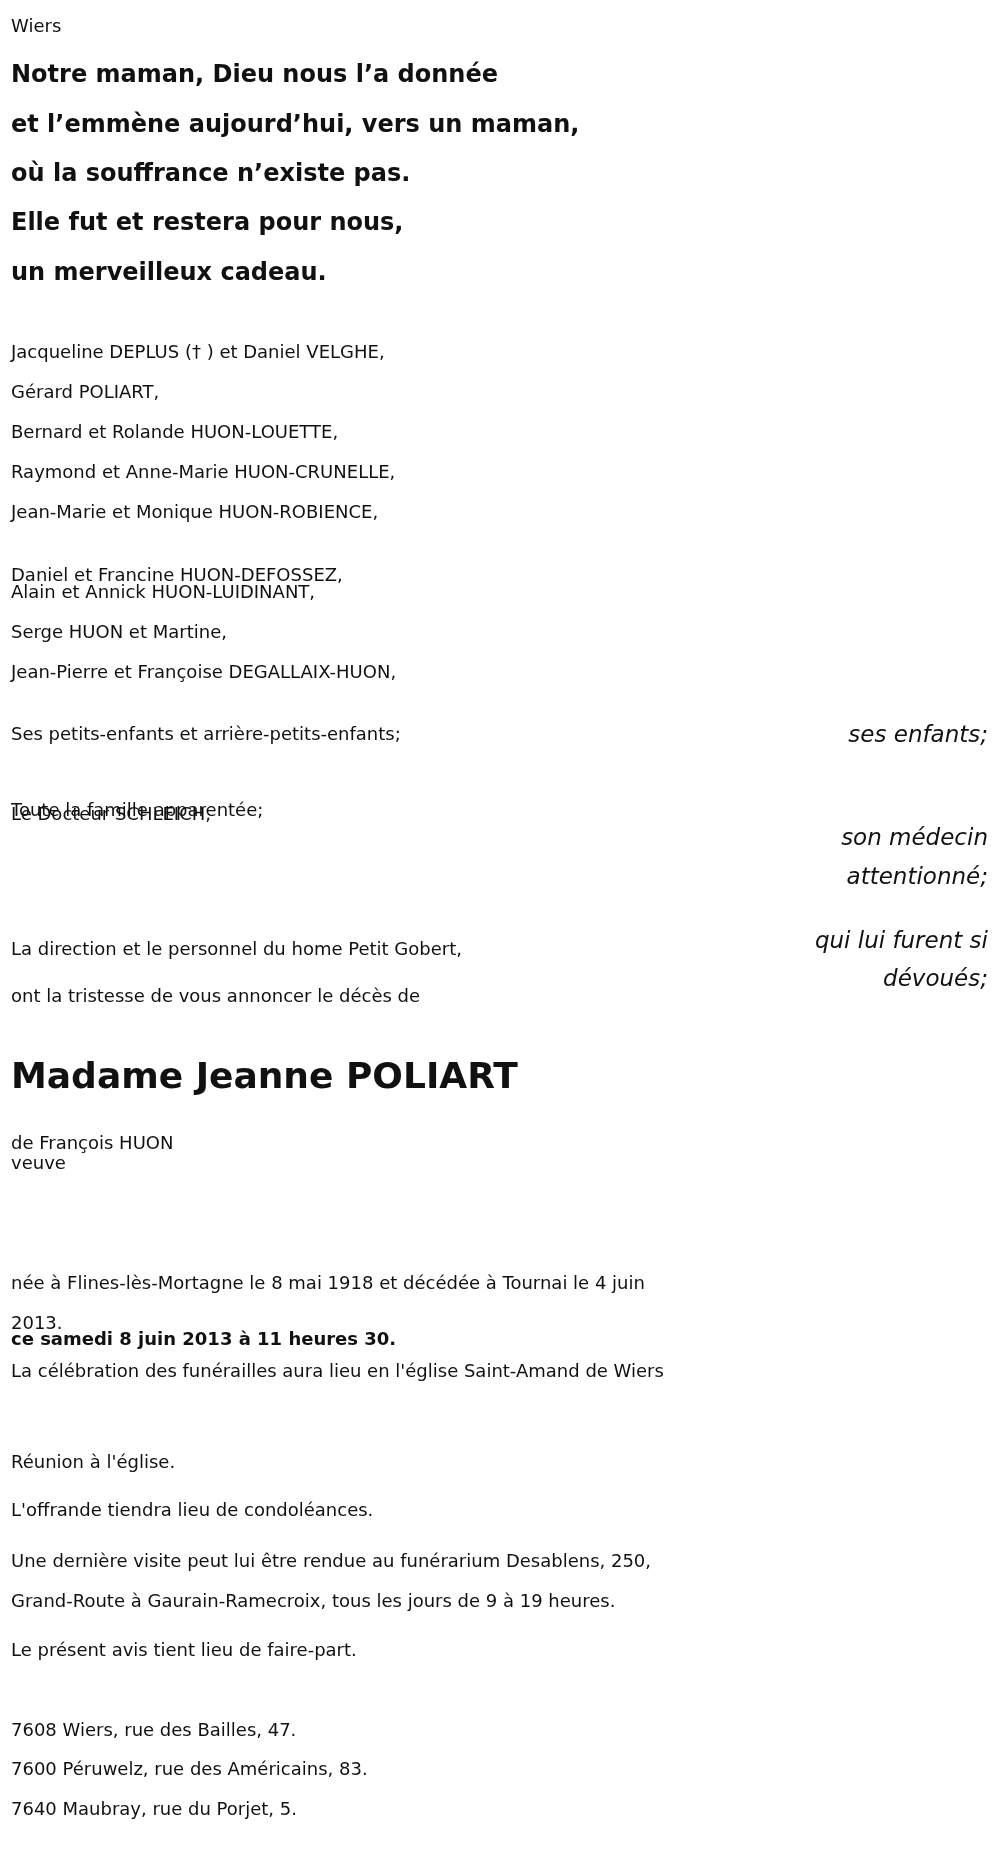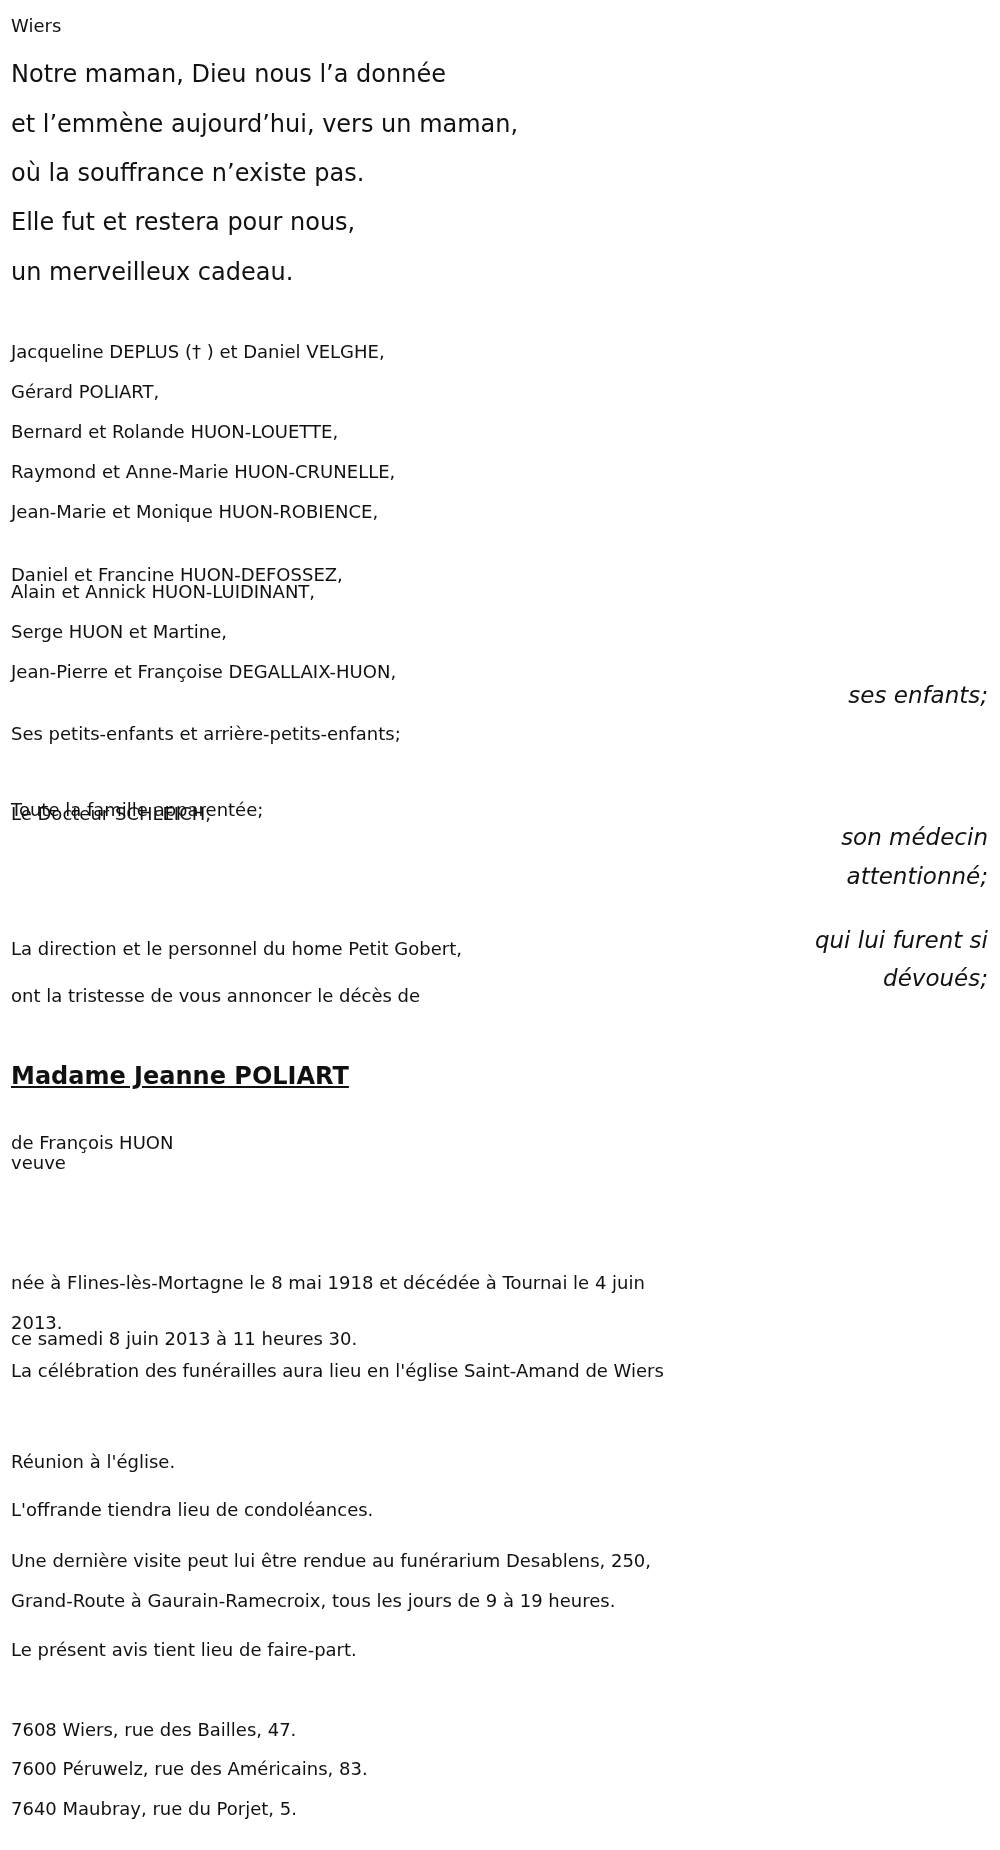--- a/index.html
+++ b/index.html
@@ -1,23 +1,23 @@
 <!DOCTYPE html>
 <html><head>
 <meta charset="utf-8">
 <style>
   html, body { margin: 0; padding: 0; background: #ffffff; }
   body { width: 1000px; height: 1850px; position: relative; overflow: hidden;
          font-family: "DejaVu Sans", sans-serif; color: #111111; }
   .t { position: absolute; left: 11px; white-space: nowrap; font-size: 18px; line-height: 30px; }
-  .b { font-weight: normal; }
+  .b { font-weight: bold; }
   .poem { font-size: 24px; }
   .r { position: absolute; right: 12px; left: auto; white-space: nowrap; font-style: italic;
        font-size: 23px; line-height: 30px; text-align: right; }
-  .title { font-size: 24px; line-height: 44px; font-weight: bold; text-decoration: underline; }
+  .title { font-size: 36px; line-height: 44px; font-weight: bold; }
 </style>
 </head>
 <body>
 
 <div>
   <div class="t" style="top:11px">Wiers</div>
 
   <div>
     <div class="t b poem" style="top:59px">Notre maman, Dieu nous l’a donnée</div>
     <div class="t b poem" style="top:109px">et l’emmène aujourd’hui, vers un maman,</div>
@@ -30,21 +30,21 @@
     <div class="t" style="top:337px">Jacqueline DEPLUS († ) et Daniel VELGHE,</div>
     <div class="t" style="top:377px">Gérard POLIART,</div>
     <div class="t" style="top:417px">Bernard et Rolande HUON-LOUETTE,</div>
     <div class="t" style="top:457px">Raymond et Anne-Marie HUON-CRUNELLE,</div>
     <div class="t" style="top:497px">Jean-Marie et Monique HUON-ROBIENCE,</div>
     <div class="t" style="top:560px">Daniel et Francine HUON-DEFOSSEZ,</div>
     <div class="t" style="top:577px">Alain et Annick HUON-LUIDINANT,</div>
     <div class="t" style="top:617px">Serge HUON et Martine,</div>
     <div class="t" style="top:657px">Jean-Pierre et Françoise DEGALLAIX-HUON,</div>
   </div>
-  <div class="r" style="top:680px">ses enfants;</div>
+  <div class="r" style="top:719px">ses enfants;</div>
 
   <div class="t" style="top:719px">Ses petits-enfants et arrière-petits-enfants;</div>
   <div class="t" style="top:795px">Toute la famille apparentée;</div>
   <div class="t" style="top:799px">Le Docteur SCHLEICH,</div>
   <div class="r" style="top:822px">son médecin</div>
   <div class="r" style="top:861px">attentionné;</div>
 
   <div class="t" style="top:934px">La direction et le personnel du home Petit Gobert,</div>
   <div class="r" style="top:925px">qui lui furent si</div>
   <div class="r" style="top:963px">dévoués;</div>

